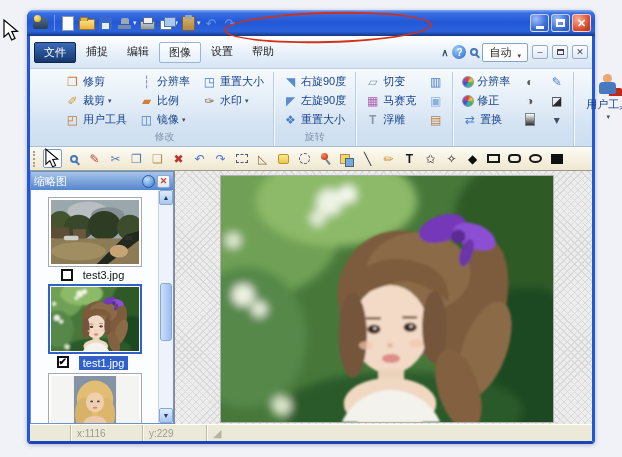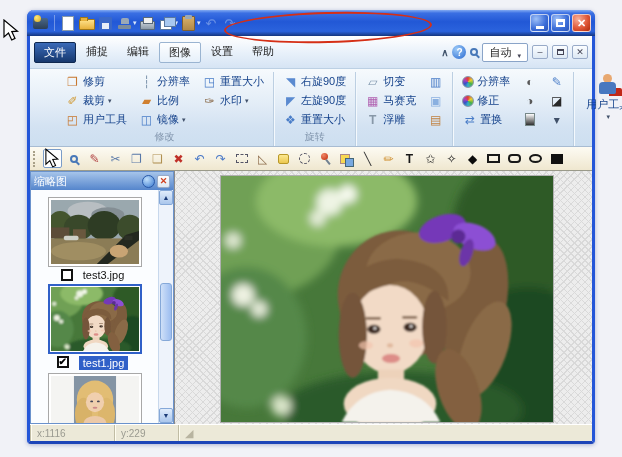--- a/index.html
+++ b/index.html
@@ -532,18 +532,18 @@
       </div>
     </div>
     <div class="canvas">
       <svg class="main-photo" viewBox="0 0 330 244" preserveAspectRatio="none">
           <use href="#g-photo"></use>
         </svg>
     </div>
   </div>
 
   <div class="statusbar">
-    <span class="scell" style="width:84px;">x:1116</span>
+    <span class="scell" style="width:72px;margin-left:40px;">x:1116</span>
     <span class="scell" style="width:64px;">y:229</span>
     <span class="scell sgrip">◢</span>
   </div>
 
 </div>
 
 </body></html>

